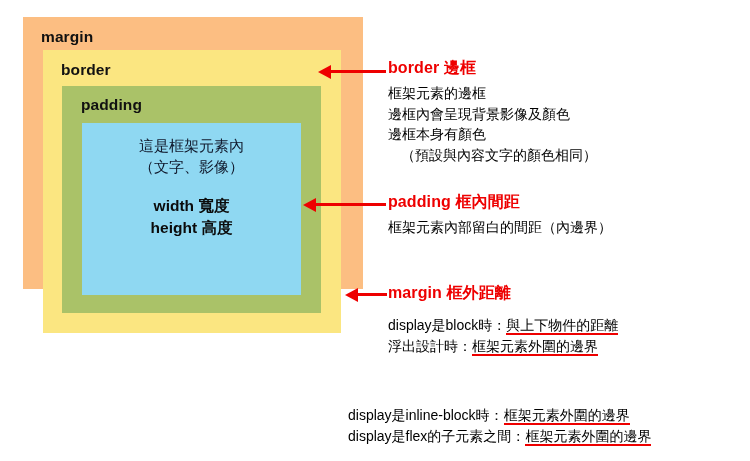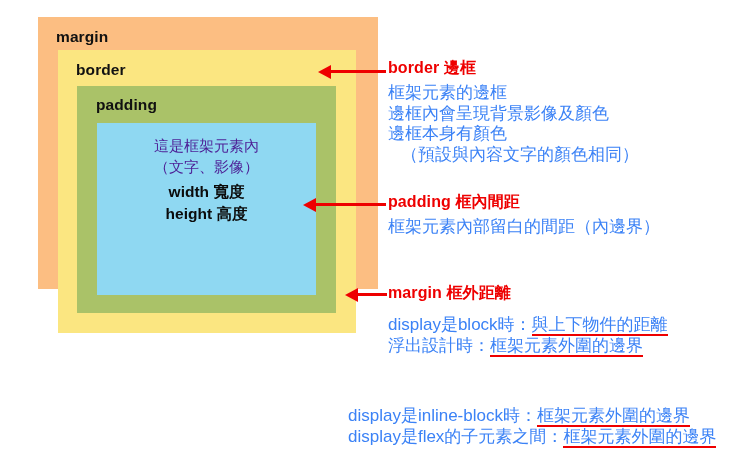--- a/index.html
+++ b/index.html
@@ -31,21 +31,21 @@
   .box-label {
     position: absolute;
     font-weight: bold;
     font-size: 15.5px;
     color: #111111;
     letter-spacing: 0.1px;
     white-space: nowrap;
   }
 
   #margin-box {
-    left: 16px; top: 0;
+    left: 1px; top: 0;
     width: 340px; height: 272px;
     background: #fcbe82;
   }
   #margin-label { left: 18px; top: 11px; }
 
   #border-box {
     left: 20px; top: 33px;
     width: 298px; height: 283px;
     background: #fbe681;
   }
@@ -64,34 +64,34 @@
     background: #8fd8f2;
     display: flex;
     flex-direction: column;
     align-items: center;
     justify-content: flex-start;
     padding-top: 12px;
     box-sizing: border-box;
   }
   .content-line {
     font-size: 15px;
-    color: #4c1d95;
+    color: #0f172a;
     line-height: 21px;
     text-align: center;
     white-space: nowrap;
   }
   .content-dim {
     font-size: 15.5px;
     font-weight: bold;
     color: #0b0b0b;
     line-height: 22px;
     text-align: center;
     white-space: nowrap;
   }
-  .dim-block { margin-top: 4px; }
+  .dim-block { margin-top: 18px; }
 
   
   .arrow {
     position: absolute;
     height: 14px;
   }
   .arrow .shaft {
     position: absolute;
     right: 0;
     top: 5px;
@@ -128,22 +128,22 @@
     font-size: 16px;
     font-weight: bold;
     color: #ee0000;
     white-space: nowrap;
     letter-spacing: 0.1px;
   }
   .ann-body {
     margin-top: 4px;
   }
   .ann-line {
-    font-size: 17px;
-    color: #3b82f6;
+    font-size: 14px;
+    color: #000000;
     line-height: 20.5px;
     white-space: nowrap;
   }
   .ann-line.indent { padding-left: 13px; }
   .ul-red {
     border-bottom: 2px solid #ee0000;
     padding-bottom: 0px;
     text-align: right;
   }
 

